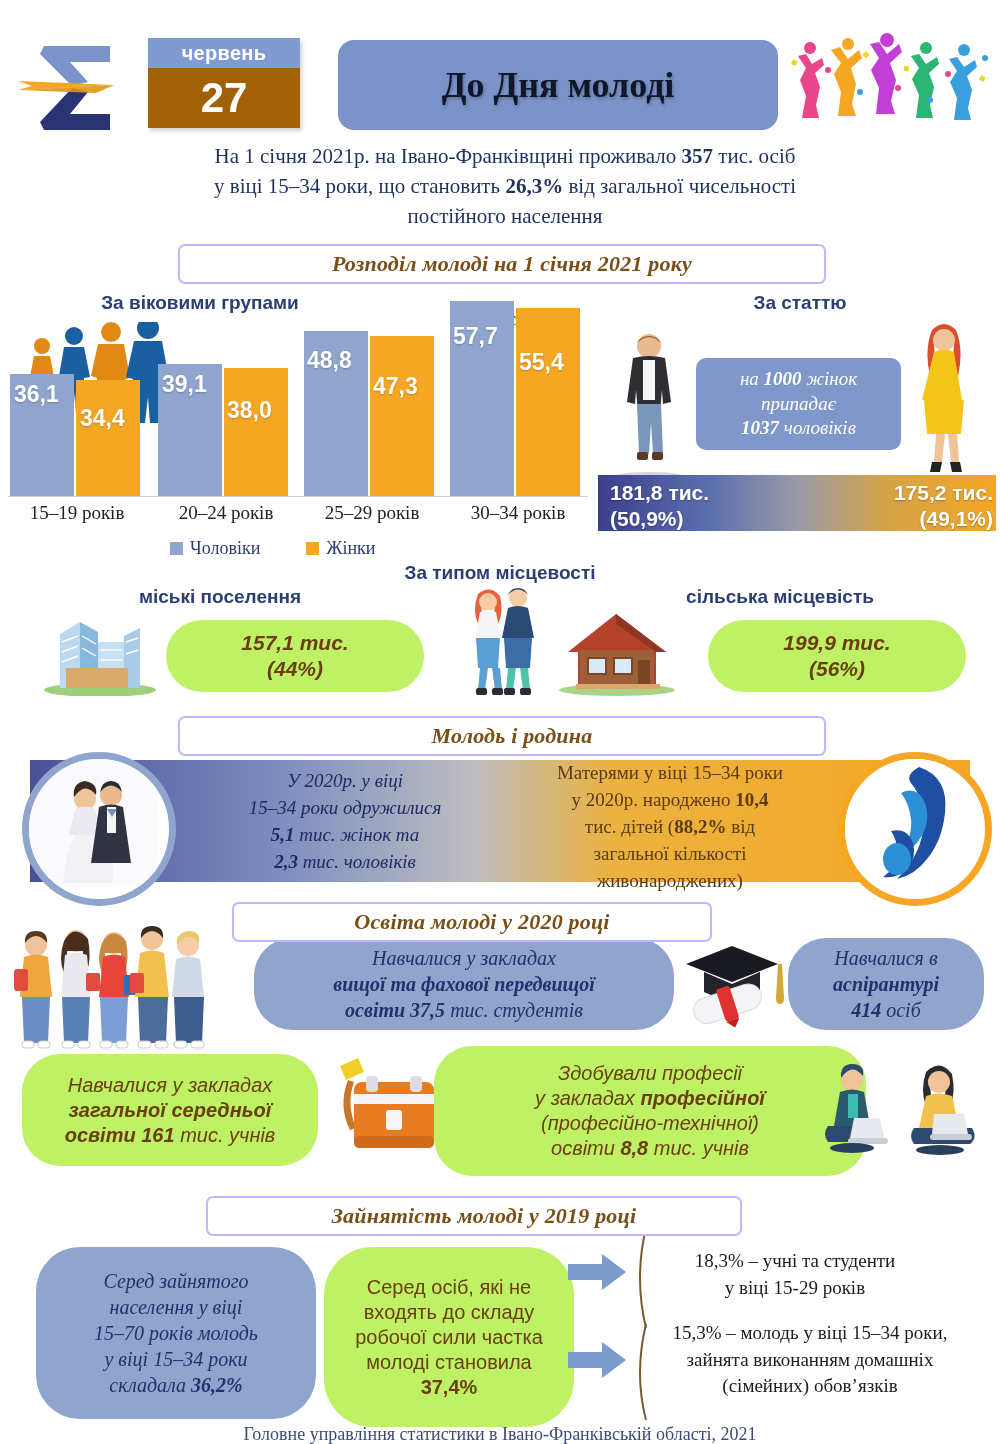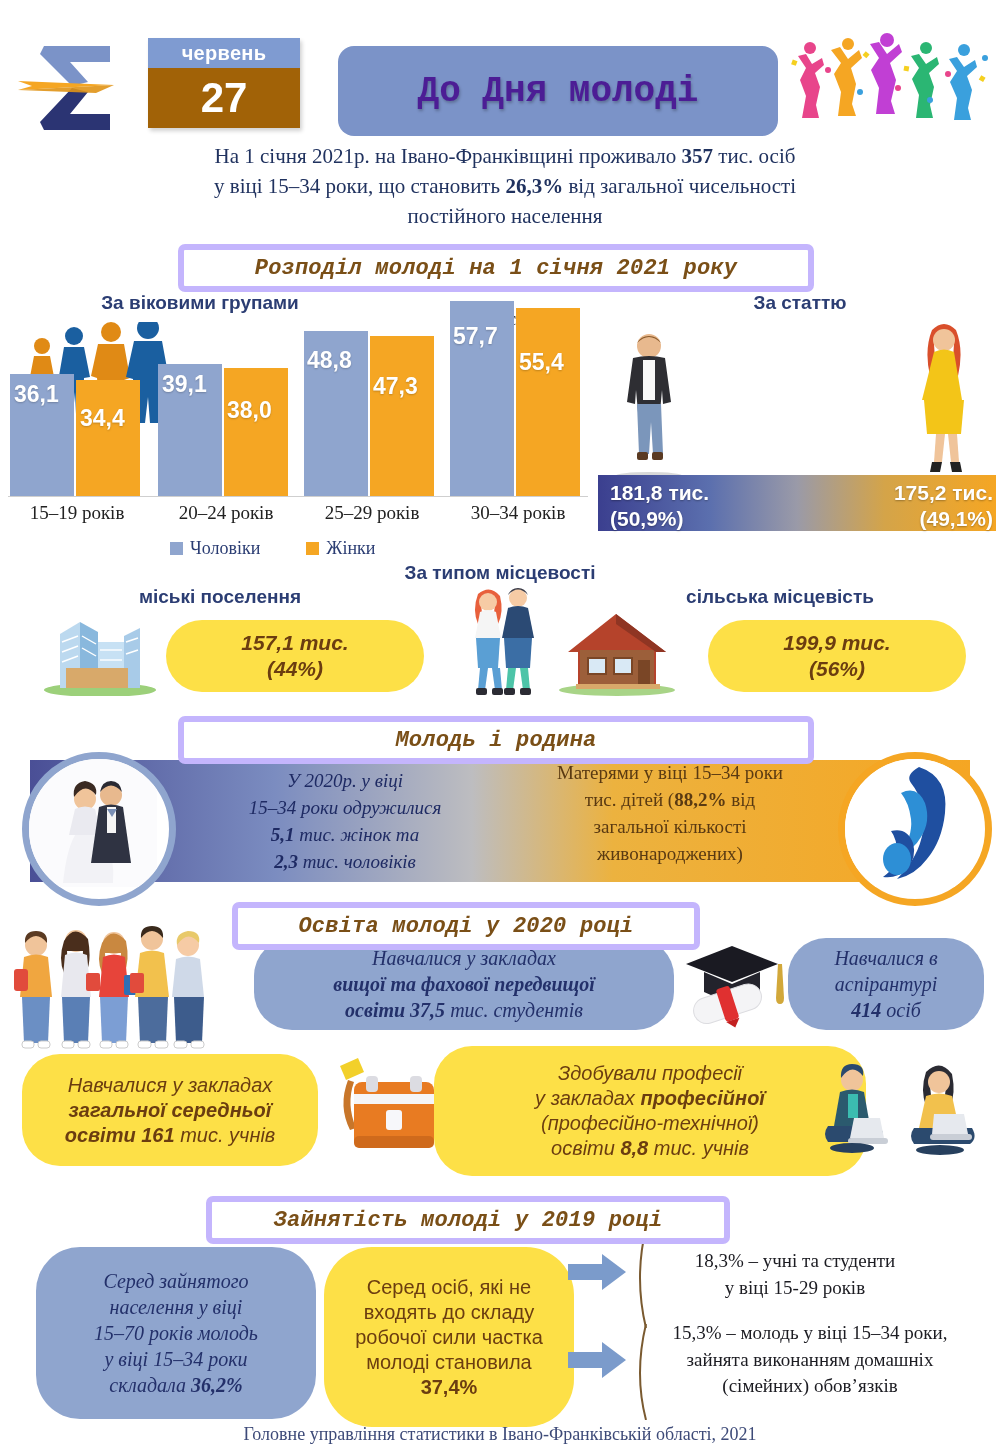--- a/index.html
+++ b/index.html
@@ -13,37 +13,37 @@
   
   .logo{position:absolute;left:14px;top:18px;width:110px;height:98px;}
   .cal{position:absolute;left:148px;top:18px;width:152px;height:90px;
        box-shadow:2px 3px 4px rgba(0,0,0,.18);}
   .cal-top{height:30px;background:#7f9bd1;color:#fff;font-size:20px;
        display:flex;align-items:center;justify-content:center;
        font-family:"Liberation Sans",sans-serif;font-weight:600;letter-spacing:.3px;}
   .cal-bot{height:60px;background:#a16207;color:#fff;font-size:42px;font-weight:700;
        display:flex;align-items:center;justify-content:center;
        font-family:"Liberation Sans",sans-serif;}
-  .titlebar{position:absolute;left:338px;top:26px;width:440px;height:90px;
-       background:#7b93c8;border-radius:16px;color:#4c1d95;
+  .titlebar{position:absolute;left:338px;top:20px;width:440px;height:90px;
+       background:#7b93c8;border-radius:16px;color:#0f172a;
        display:flex;align-items:center;justify-content:center;
-       font-family:Liberation Mono, monospace;font-weight:700;font-size:36px;
+       font-family:Liberation Serif, serif;font-weight:700;font-size:36px;
        text-shadow:1px 2px 3px rgba(0,0,0,.25);}
   .confetti{position:absolute;left:780px;top:10px;width:212px;height:100px;}
 
   
   .intro{position:absolute;left:80px;top:122px;width:850px;text-align:center;
        font-size:21px;line-height:1.42;color:#20325f;}
   .intro b{font-weight:700;}
 
   
-  .sect{position:absolute;height:36px;border:6px solid #c4b5fd;border-radius:7px;
+  .sect{position:absolute;height:36px;border:2px solid #c4b5fd;border-radius:7px;
        background:#fff;color:#7a4f17;display:flex;align-items:center;justify-content:center;
-       font-family:Liberation Mono, monospace;font-weight:700;font-style:italic;
-       font-size:22px;letter-spacing:.2px;z-index:6;}
+       font-family:Liberation Serif, serif;font-weight:700;font-style:italic;
+       font-size:22px;letter-spacing:.2px;z-index:6;padding-left:20px;}
 
   .sublabel{position:absolute;font-family:"Liberation Sans",sans-serif;font-weight:700;
        color:#2b3d73;font-size:19px;text-align:center;}
 
   
   .chartwrap{position:absolute;left:0;top:290px;width:600px;height:250px;}
   .axis{position:absolute;left:8px;top:186px;width:580px;height:1px;background:#cfcfcf;}
   .bar{position:absolute;bottom:64px;width:64px;}
   .bar .fill{position:absolute;bottom:0;width:100%;}
   .bar .val{position:absolute;color:#fff;font-family:"Liberation Sans",sans-serif;
@@ -63,21 +63,21 @@
        text-align:center;font-style:italic;font-size:19px;line-height:1.3;}
   .gbubble b{font-weight:700;}
   .gbar{position:absolute;left:0;top:155px;width:398px;height:56px;
        background:linear-gradient(90deg,#3b3f8f 0%,#5b6fae 28%,#9a9aa8 50%,#d4a449 72%,#f5a623 100%);}
   .gbar .l{position:absolute;left:12px;top:5px;color:#fff;font-family:"Liberation Sans",sans-serif;
        font-weight:700;font-size:21px;line-height:1.25;text-shadow:0 1px 2px rgba(0,0,0,.3);}
   .gbar .r{position:absolute;right:3px;top:5px;color:#fff;font-family:"Liberation Sans",sans-serif;
        font-weight:700;font-size:21px;line-height:1.25;text-align:right;text-shadow:0 1px 2px rgba(0,0,0,.3);}
 
   
-  .pill-or{background:#fde047;border-radius:38px;color:#6b3d10;
+  .pill-or{background:#bef264;border-radius:38px;color:#6b3d10;
        font-family:"Liberation Sans",sans-serif;font-weight:700;font-style:italic;
        display:flex;align-items:center;justify-content:center;text-align:center;line-height:1.25;}
   .pill-bl{background:#8fa5ce;border-radius:38px;color:#23306a;
        display:flex;align-items:center;justify-content:center;text-align:center;line-height:1.3;}
 
   
   .fambar{position:absolute;left:30px;top:740px;width:940px;height:122px;
        background:linear-gradient(90deg,#4a4f96 0%,#7b8cc0 26%,#bdbdc0 47%,#ecb23f 62%,#f5a623 100%);}
   .famL{position:absolute;left:180px;top:748px;width:330px;text-align:center;
        color:#1e2a63;font-style:italic;font-size:19px;line-height:1.42;}
@@ -251,20 +251,27 @@
         <path d="M34,13 q12,-12 24,0 q-4,-7 -12,-7 q-8,0 -12,7z" fill="#8a5a2b"></path>
         <path d="M38,28 h16 v16 h-16z" fill="#f3f3f3"></path>
         <path d="M30,28 q16,-4 32,0 l6,44 -8,2 -1,-14 -2,22 h-22 l-2,-22 -1,14 -8,-2z" fill="#2e2e33"></path>
         <rect x="40" y="30" width="12" height="40" fill="#f7f7f7"></rect>
         <path d="M34,74 h24 l2,50 -10,0 -2,-32 -2,32 -10,0z" fill="#7b96bb"></path>
         <rect x="34" y="122" width="11" height="8" fill="#5a3a22" rx="2"></rect>
         <rect x="49" y="122" width="11" height="8" fill="#5a3a22" rx="2"></rect>
       </svg>
     </div>
 
+    <div class="gbubble">
+      <div>
+        <div><span>на </span><b>1000</b><span> жінок</span></div>
+        <div>припадає</div>
+        <div><b>1037</b><span> чоловіків</span></div>
+      </div>
+    </div>
 
     <div class="womanfig">
       <svg width="95" height="165" viewBox="0 0 95 165">
         <ellipse cx="46" cy="160" rx="32" ry="4" fill="#d8d8d8"></ellipse>
         <path d="M34,10 q12,-12 24,0 q8,20 2,46 l-6,-2 2,-30 h-20 l2,30 -6,2 q-6,-26 2,-46z" fill="#d94f2b"></path>
         <circle cx="46" cy="20" r="11" fill="#f0c49a"></circle>
         <path d="M36,32 q10,-5 20,0 l8,48 -40,0z" fill="#f3c518"></path>
         <path d="M26,80 h40 l-3,34 -34,0z" fill="#f3c518"></path>
         <path d="M38,114 l-2,28 h8 l3,-28z" fill="#f0c49a"></path>
         <path d="M50,114 l3,28 h8 l-2,-28z" fill="#f0c49a"></path>
@@ -385,20 +392,21 @@
 
   <div class="famL">
     <div>У 2020р. у віці</div>
     <div>15–34 роки одружилися</div>
     <div><b>5,1</b><span> тис. жінок та</span></div>
     <div><b>2,3</b><span> тис. чоловіків</span></div>
   </div>
 
   <div class="famR">
     <div>Матерями у віці  15–34 роки</div>
+    <div><span>у 2020р. народжено </span><b>10,4</b></div>
     <div><span>тис. дітей (</span><b>88,2%</b><span> від</span></div>
     <div>загальної кількості</div>
     <div>живонароджених)</div>
   </div>
 
   <div class="circR">
     <svg width="128" height="128" viewBox="0 0 128 128">
       <rect width="128" height="128" fill="#ffffff"></rect>
       <path d="M74,8 q30,10 26,46 q-3,28 -18,46 q-12,16 -30,20 q22,-22 26,-48 q4,-28 -12,-48 q-6,-8 8,-16z" fill="#1f4fa0"></path>
       <path d="M56,34 q16,-8 24,10 q6,18 -4,34 q-8,14 -22,18 q14,-18 12,-36 q-2,-16 -10,-26z" fill="#2d8fd6"></path>
@@ -475,21 +483,21 @@
         <rect x="16" y="56" width="70" height="26" rx="13" fill="#f4f4f6" stroke="#dcdce0"></rect>
         <rect x="44" y="52" width="14" height="34" rx="3" fill="#e03030"></rect>
         <path d="M44,86 l7,8 7,-8z" fill="#c32020"></path>
       </g>
     </svg>
   </div>
 
   <div class="pill-bl" style="position:absolute;left:788px;top:918px;width:196px;height:92px;font-size:20px;">
     <div>
       <div style="font-style:italic;">Навчалися в</div>
-      <div style="font-weight:400;font-style:italic;">аспірантурі</div>
+      <div style="font-weight:700;font-style:italic;">аспірантурі</div>
       <div><b style="font-style:italic;">414</b><span style="font-style:italic;"> осіб</span></div>
     </div>
   </div>
 
   <div class="pill-or" style="position:absolute;left:22px;top:1034px;width:296px;height:112px;font-size:20px;font-style:normal;">
     <div>
       <div style="font-weight:400;font-style:italic;">Навчалися у закладах</div>
       <div style="font-weight:700;font-style:italic;">загальної середньої</div>
       <div><b style="font-style:italic;">освіти 161</b><span style="font-weight:400;font-style:italic;"> тис. учнів</span></div>
     </div>

